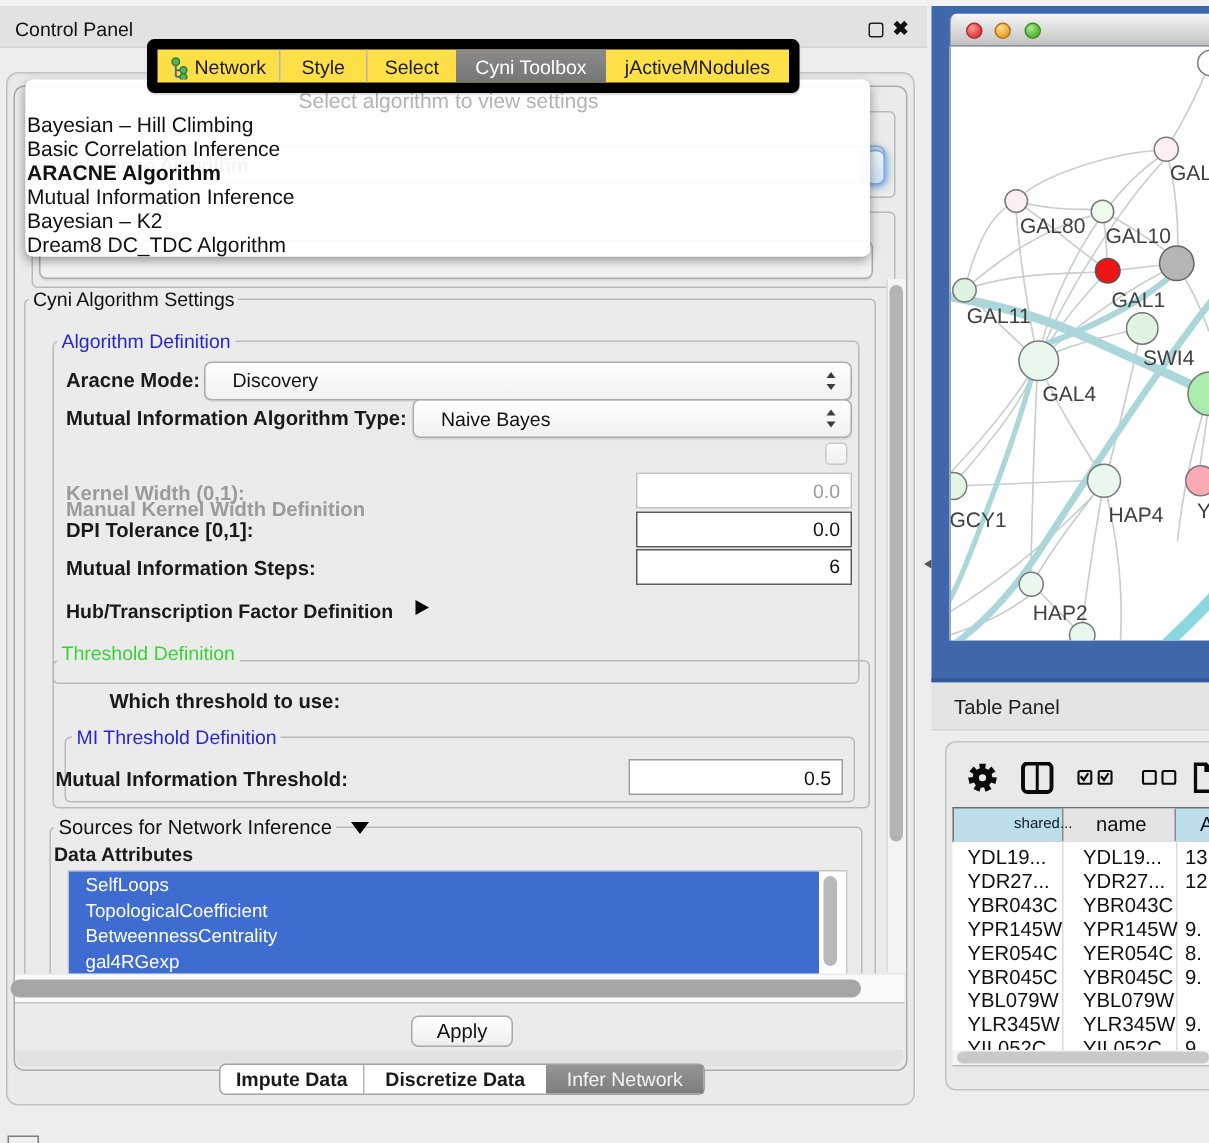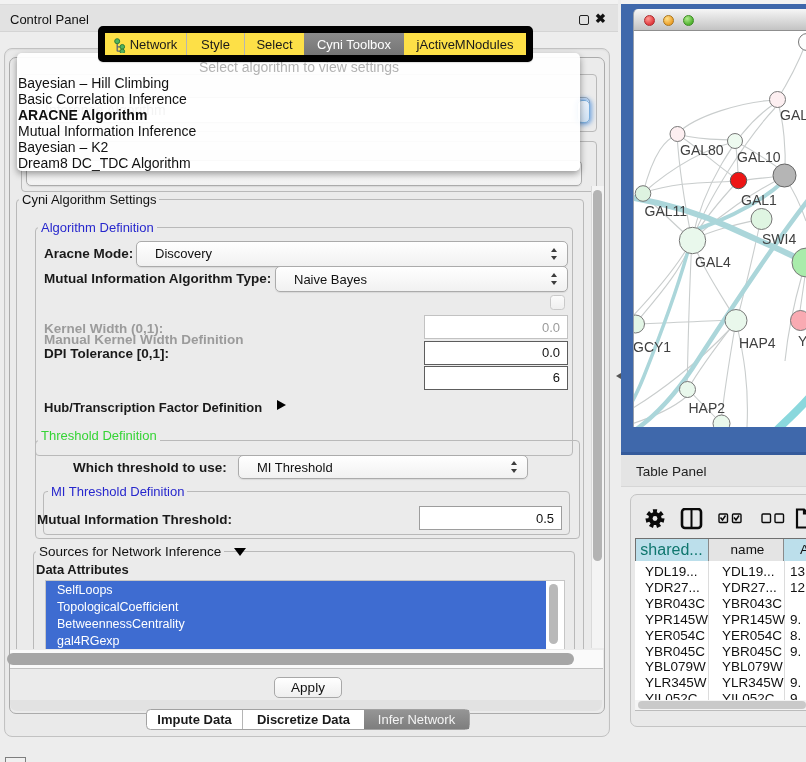--- a/index.html
+++ b/index.html
@@ -59,33 +59,30 @@
         <div class="stepper" style="right:8px;"></div>
       </div>
 
   <div class="lbl" style="left:34px;top:238px;color:#9b9b9b;margin-top:36px;">Manual Kernel Width Definition</div>
   <div class="abs" style="left:540px;top:237px;width:13px;height:13px;border:1px solid #c9c9c9;border-radius:3.5px;background:linear-gradient(#fbfbfb,#efefef);"></div>
 
   <div class="lbl" style="left:34px;top:263px;color:#9b9b9b;">Kernel Width (0,1):</div>
   <div class="tfield" style="left:414px;top:257px;width:144px;height:24px;border:1px solid #c2c2c2;color:#9b9b9b;">0.0</div>
   <div class="lbl" style="left:34px;top:288px;">DPI Tolerance [0,1]:</div>
   <div class="tfield" style="left:414px;top:282.5px;width:144px;height:24px;border:1px solid #5d5d5d;color:#111;">0.0</div>
+  <div class="lbl" style="left:34px;top:313px;">Mutual Information Steps:</div>
   <div class="tfield" style="left:414px;top:307.5px;width:144px;height:24px;border:1px solid #5d5d5d;color:#111;">6</div>
 
   <div class="lbl" style="left:34px;top:342px;font-size:13px;">Hub/Transcription Factor Definition</div>
   <div class="abs" style="left:267px;top:342px;width:0;height:0;border-top:5.5px solid transparent;border-bottom:5.5px solid transparent;border-left:9px solid #000;"></div>
 
   <div class="gbox" style="left:25px;top:382px;width:543px;height:97px;border-radius:4px;"></div>
   <div class="grouptitle" style="left:28px;top:371px;color:#35d435;">Threshold Definition</div>
 
   <div class="lbl" style="left:63px;top:402px;">Which threshold to use:</div>
-  <div class="combo" style="left:228px;top:397px;width:288px;height:22px;">
-        <div class="ct">MI Threshold</div>
-        <div class="stepper" style="right:8px;"></div>
-      </div>
 
   <div class="gbox" style="left:33px;top:433px;width:525px;height:42px;border-radius:4px;"></div>
   <div class="grouptitle" style="left:38px;top:427px;color:#2727cd;">MI Threshold Definition</div>
   <div class="lbl" style="left:27px;top:454px;">Mutual Information Threshold:</div>
   <div class="tfield" style="left:409px;top:448px;width:143px;height:24px;border:1px solid #9d9d9d;color:#111;">0.5</div>
 
   <div class="gbox" style="left:23px;top:493px;width:540px;height:170px;border-radius:4px;"></div>
   <div class="grouptitle" style="left:26px;top:487px;color:#111;font-size:13.5px;">Sources for Network Inference</div>
   <div class="abs" style="left:224px;top:490px;width:0;height:0;border-left:6.5px solid transparent;border-right:6.5px solid transparent;border-top:8px solid #000;"></div>
   <div class="lbl" style="left:26px;top:504px;font-size:13px;">Data Attributes</div>
@@ -243,21 +240,21 @@
     <rect x="87.5" y="6" width="8.5" height="8.5" rx="1"></rect>
     <rect x="117" y="6" width="8.5" height="8.5" rx="1"></rect>
     <rect x="130" y="6" width="8.5" height="8.5" rx="1"></rect>
   </g>
   <path d="M75.5 9.5 l2 2.5 l3-4.5 M89 9.5 l2 2.5 l3-4.5" fill="none" stroke="#0a0a0a" stroke-width="1.5"></path>
   <path d="M152 1.5 h7 l4 4 v14 h-11 z M159 1.5 v4 h4" fill="none" stroke="#0a0a0a" stroke-width="2.2"></path>
 </svg>
 
 <div class="abs" style="left:635px;top:537.5px;width:171px;height:24px;background:#bcdfeb;border-top:1px solid #707070;border-bottom:1px solid #707070;border-left:1px solid #707070;box-sizing:border-box;"></div>
 <div class="abs" style="left:708px;top:538.5px;width:76px;height:22px;background:#e4e4e4;border-left:1px solid #8a8a8a;border-right:1px solid #8a8a8a;box-sizing:border-box;"></div>
-<div class="abs" style="left:635px;top:539px;width:73px;height:21px;font-size:16px;color:#0f766e;display:flex;align-items:center;justify-content:center;">shared...</div>
+<div class="abs" style="left:635px;top:539px;width:73px;height:21px;font-size:10px;color:#0f172a;display:flex;align-items:center;justify-content:center;padding-left:24px;">shared...</div>
 <div class="abs" style="left:708px;top:539px;width:79px;height:21px;font-size:13.5px;color:#111;display:flex;align-items:center;justify-content:center;">name</div>
 <div class="abs" style="left:800px;top:542px;font-size:13.5px;color:#111;">Av</div>
 
 <div class="abs" style="left:635px;top:561px;width:171px;height:139px;background:#fff;"></div>
 <div class="abs" style="left:708px;top:561px;width:1px;height:139px;background:#dcdcdc;"></div>
 <div class="abs" style="left:784px;top:561px;width:1px;height:139px;background:#dcdcdc;"></div>
 <div class="abs" style="left:635px;top:561px;width:171px;height:139px;overflow:hidden;font-size:13.5px;color:#111;">
   <div style="position:absolute;left:10px;top:3px;line-height:15.9px;">YDL19...<br>YDR27...<br>YBR043C<br>YPR145W<br>YER054C<br>YBR045C<br>YBL079W<br>YLR345W<br>YIL052C</div>
   <div style="position:absolute;left:87px;top:3px;line-height:15.9px;">YDL19...<br>YDR27...<br>YBR043C<br>YPR145W<br>YER054C<br>YBR045C<br>YBL079W<br>YLR345W<br>YIL052C</div>
   <div style="position:absolute;left:155px;top:3px;line-height:15.9px;">13<br>12<br><br>9.<br>8.<br>9.<br><br>9.<br>9.</div>

